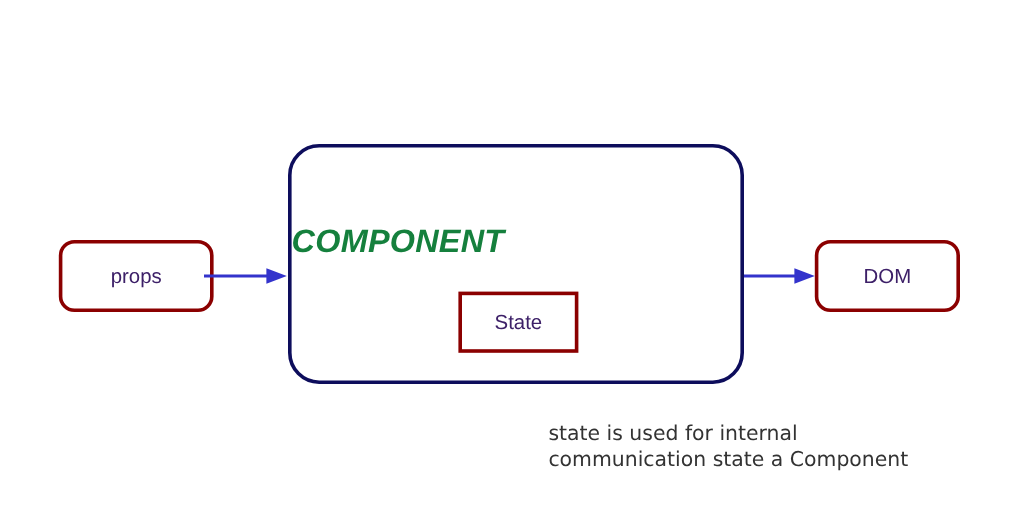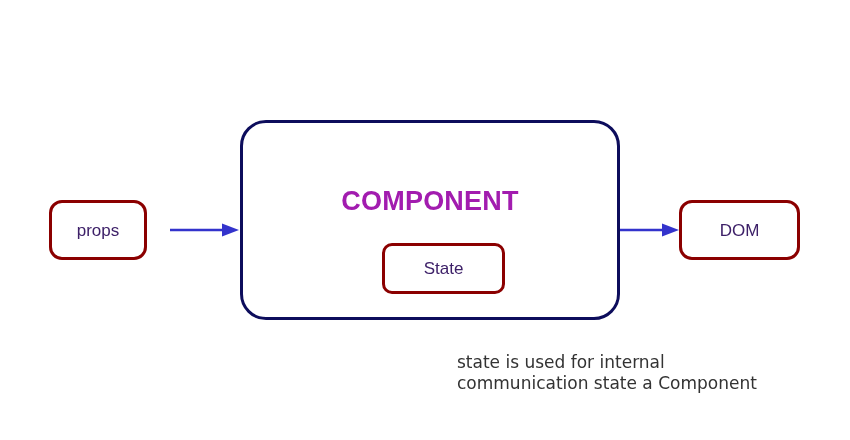--- a/index.html
+++ b/index.html
@@ -32,21 +32,21 @@
   .node-label {
     display: block;
     line-height: 1;
     white-space: nowrap;
   }
 
   
   #props-node {
     left: 49px;
     top: 200px;
-    width: 98px;
+    width: 129px;
     height: 60px;
     border: 3px solid #8b0000;
     border-radius: 13px;
   }
   #props-node .node-label {
     color: #3d2068;
     font-size: 17px;
     font-family: "Liberation Sans", sans-serif;
   }
 
@@ -58,36 +58,37 @@
     height: 200px;
     border: 3px solid #0d0d5c;
     border-radius: 26px;
     display: block;
   }
   #component-title {
     position: absolute;
     left: 0;
     right: 0;
     top: 63px;
-    text-align: center;
-    color: #a21caf;
+    text-align: left;
+    color: #15803d;
     font-size: 27px;
     font-weight: bold;
     font-family: "Liberation Sans", sans-serif;
     letter-spacing: 0.2px;
+    font-style: italic;
   }
 
   
   #state-node {
     left: 139px;
     top: 120px;
-    width: 123px;
+    width: 100px;
     height: 51px;
     border: 3px solid #8b0000;
-    border-radius: 10px;
+    border-radius: 0;
   }
   #state-node .node-label {
     color: #3d2068;
     font-size: 17px;
     font-family: "Liberation Sans", sans-serif;
   }
 
   
   #dom-node {
     left: 679px;

